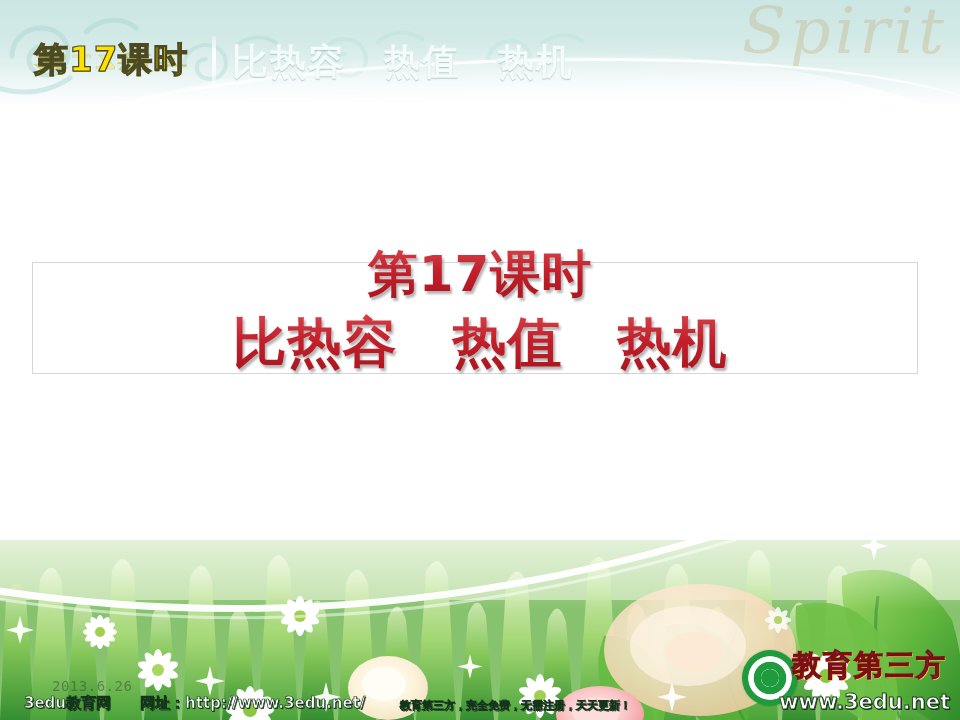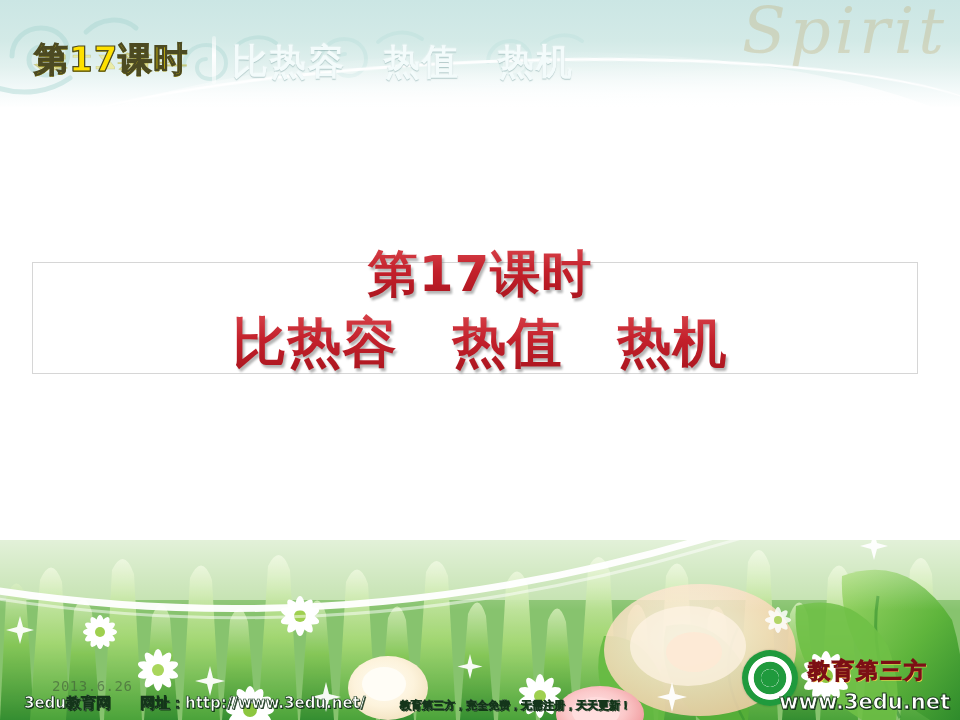--- a/index.html
+++ b/index.html
@@ -136,22 +136,22 @@
     border-radius:50%;
     background:radial-gradient(circle at 50% 50%,#ffffff 0 22%,#1f9a3d 24% 40%,#ffffff 42% 54%,#1f9a3d 56% 72%,#ffffff 74% 84%,#1f9a3d 86% 100%);
     box-shadow:0 0 2px rgba(0,0,0,.25);
   }
   .brand-seal:after{
     content:"";position:absolute;left:50%;top:50%;width:18px;height:18px;
     margin:-9px 0 0 -9px;border-radius:50%;
     background:#1f9a3d;
   }
   .brand-name{
-    position:absolute;left:72px;bottom:30px;
-    font-size:22px;font-weight:bold;letter-spacing:2px;
+    position:absolute;left:56px;bottom:30px;
+    font-size:29px;font-weight:bold;letter-spacing:2px;
     color:#8b5cf6;
     -webkit-text-stroke:1px #7c0f14;
     text-shadow:1px 1px 0 #ffd24d;
     white-space:nowrap;
   }
   .brand-url{
     position:absolute;right:4px;bottom:2px;
     font-size:21px;font-weight:bold;letter-spacing:0px;
     color:#ffffff;
     -webkit-text-stroke:.9px #1d3a1f;

